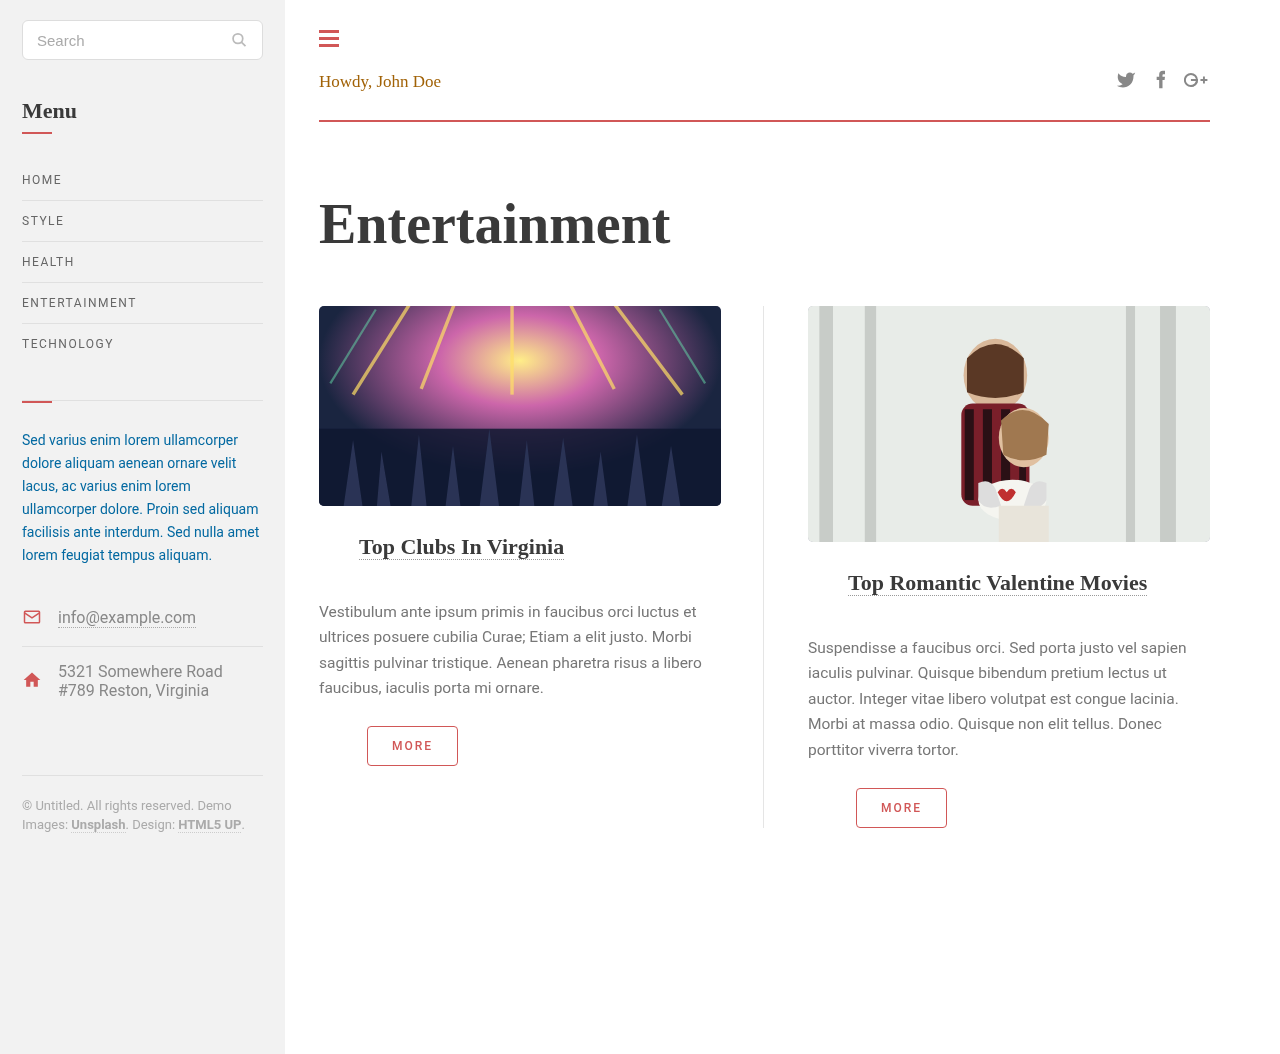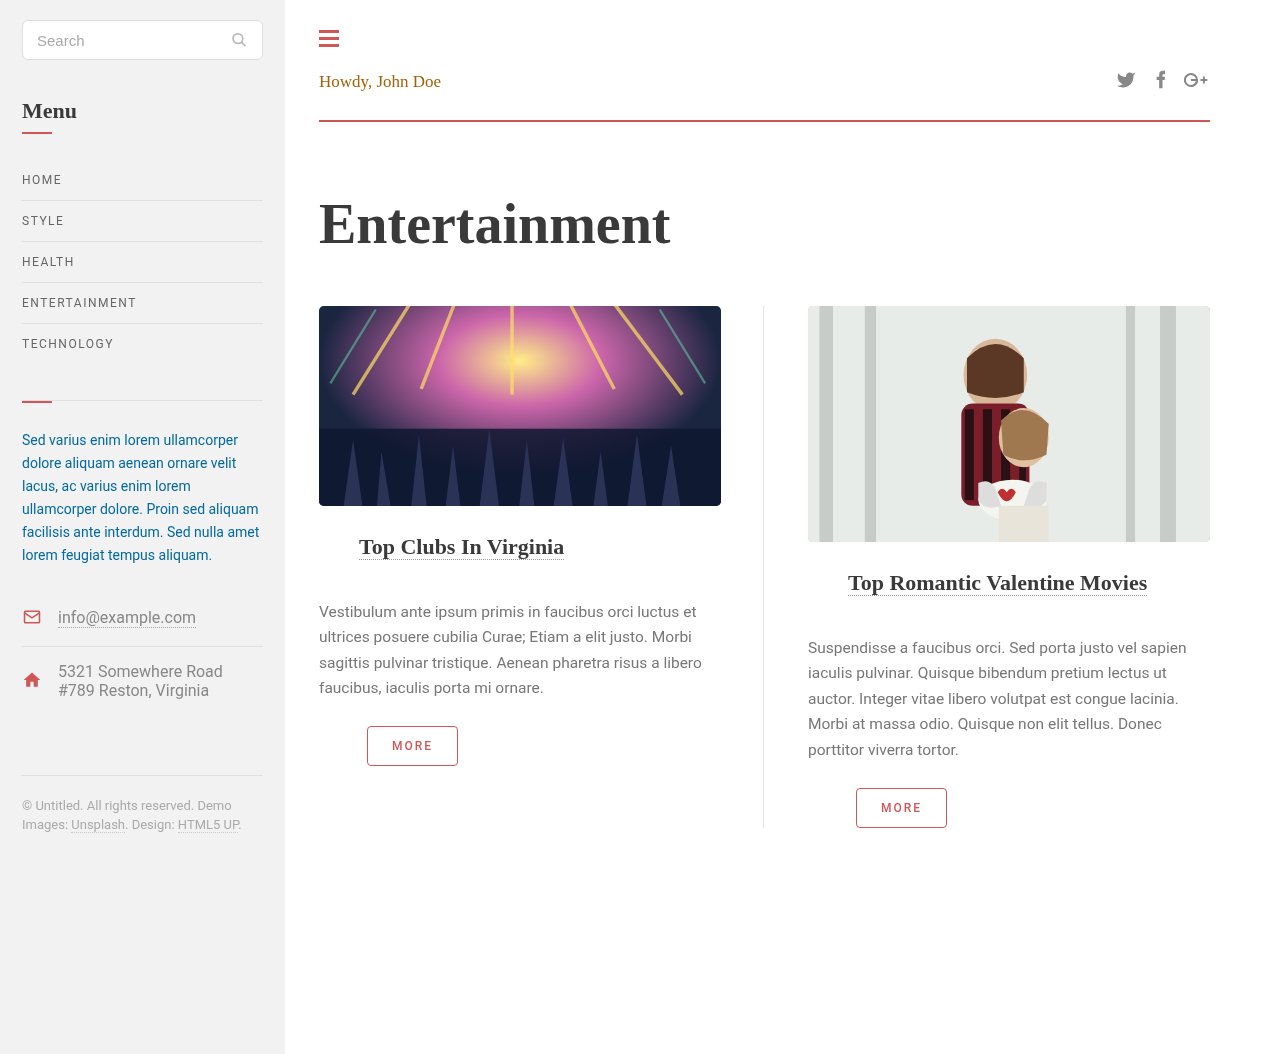--- a/index.html
+++ b/index.html
@@ -17,21 +17,21 @@
 .menu-list li:last-child { border-bottom: none; }
 .menu-list a { display: block; padding: 13px 0; font-size: 12px; letter-spacing: 1.5px; color: #666; text-decoration: none; font-weight: 400; }
 .menu-divider { border-top: 1px solid #e0e0e0; margin-top: 36px; }
 .contact-text { font-size: 14px; line-height: 1.65; color: #0369a1; margin-bottom: 22px; }
 .contact-list { list-style: none; }
 .contact-list li { display: flex; align-items: center; padding: 15px 0; border-bottom: 1px solid #e0e0e0; font-size: 16px; color: #888; }
 .contact-list li:last-child { border-bottom: none; }
 .contact-icon { width: 20px; margin-right: 16px; color: #d15757; flex-shrink: 0; margin-top: 2px; }
 .contact-list a { color: #888; text-decoration: none; border-bottom: 1px dotted #aaa; }
 .footer { border-top: 1px solid #e0e0e0; margin-top: 60px; padding-top: 20px; font-size: 13px; color: #aaa; line-height: 1.5; }
-.footer a { color: #aaa; text-decoration: none; border-bottom: 1px dotted #ccc; }
+.footer a { color: #aaa; text-decoration: none; border-bottom: 1px dotted #ccc; font-weight: bold; }
 .main { flex: 1; padding: 30px 70px 40px 34px; position: relative; }
 .hamburger { color: #d15757; cursor: pointer; }
 .topbar { display: flex; justify-content: space-between; align-items: center; margin-top: 18px; border-bottom: 2px solid #d15757; padding-bottom: 26px; }
 .greeting { font-family: Liberation Serif, serif; font-size: 17px; color: #a16207; }
 .socials { display: flex; gap: 18px; color: #888; }
 .socials span { cursor: pointer; }
 .page-title { font-family: Georgia, 'Times New Roman', serif; font-size: 56px; font-weight: bold; color: #3a3a3a; margin-top: 70px; margin-bottom: 50px; }
 .posts { display: flex; gap: 0; }
 .post { flex: 1; padding-right: 42px; }
 .post + .post { border-left: 1px solid #e5e5e5; padding-left: 44px; padding-right: 0; }

